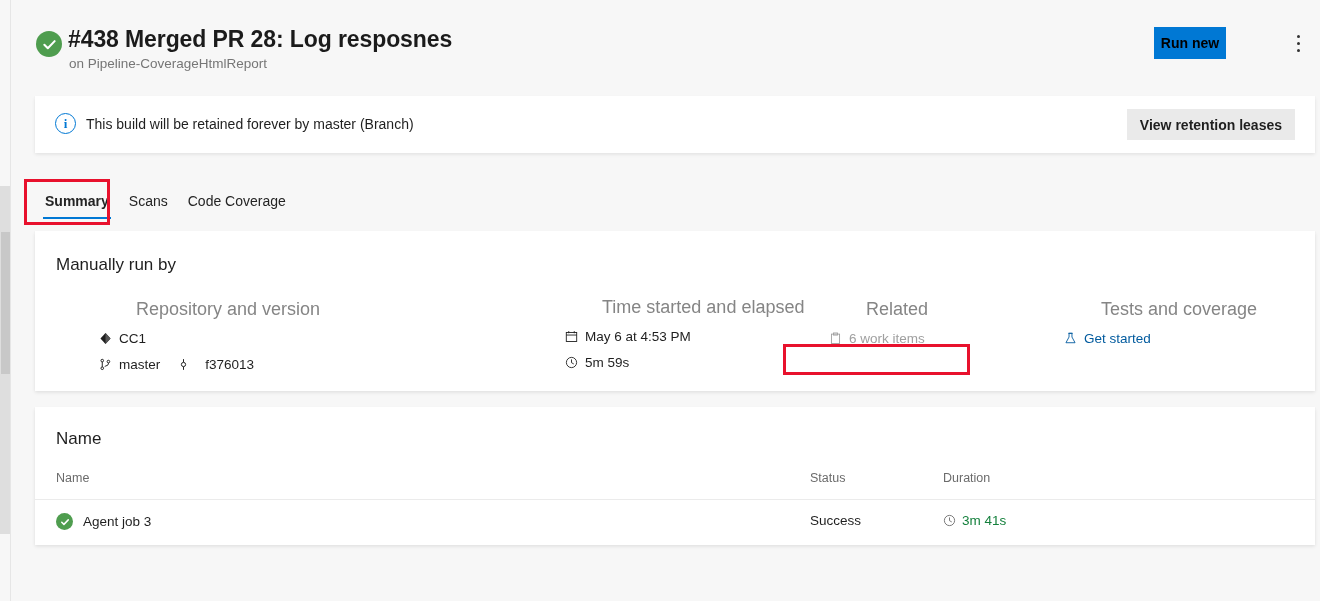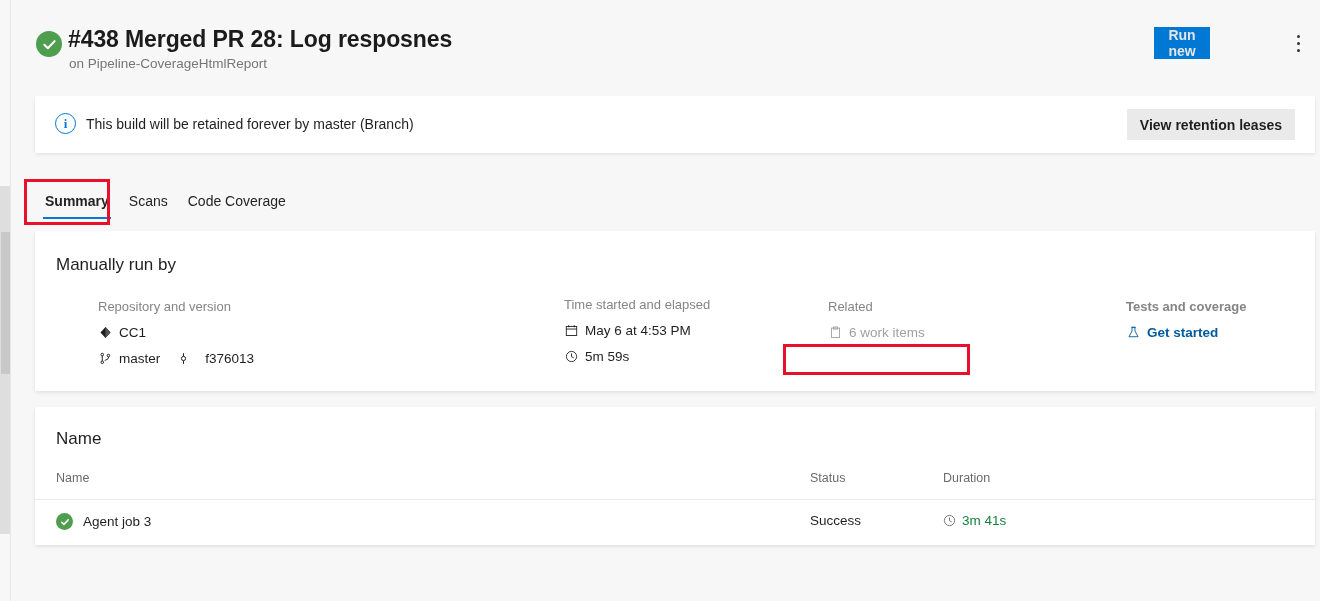--- a/index.html
+++ b/index.html
@@ -38,22 +38,22 @@
     position: absolute; left: 57px; top: 26px;
     font-size: 23px; font-weight: 600; color: #1b1b1b; letter-spacing: -0.1px;
     white-space: nowrap;
   }
   .hdr-sub {
     position: absolute; left: 58px; top: 56px;
     font-size: 13.5px; color: #767676;
   }
   .run-new-btn {
     position: absolute; left: 1143px; top: 27px;
-    width: 56px; height: 32px;
-    background: #0078d4; color: #e5e5e5;
+    width: 72px; height: 32px;
+    background: #0078d4; color: #000000;
     border: none; font-size: 14px; font-weight: 600;
     font-family: "Liberation Sans", sans-serif;
     cursor: pointer; display: flex; align-items: center; justify-content: center;
   }
   .more-btn {
     position: absolute; left: 1271px; top: 27px;
     width: 32px; height: 32px; background: transparent;
     border: none; cursor: pointer;
     display: flex; align-items: center; justify-content: center;
   }
@@ -111,34 +111,34 @@
   .card {
     position: absolute; background: #ffffff;
     box-shadow: 0 0.3px 0.9px rgba(0,0,0,0.10), 0 1.6px 3.6px rgba(0,0,0,0.10);
   }
   .summary-card { left: 35px; top: 231px; width: 1280px; height: 160px; }
   .summary-heading {
     position: absolute; left: 21px; top: 24px;
     font-size: 17px; font-weight: 400; color: #1f1f1f;
   }
   .col { position: absolute; top: 68px; }
-  .col-label { font-size: 13px; color: #858585; margin-bottom: 9px; }
+  .col-label { font-size: 18px; color: #858585; margin-bottom: 9px; margin-left: 38px; }
   .col-row {
     display: flex; align-items: center;
     font-size: 13.5px; color: #1f1f1f; margin-bottom: 7px; height: 19px;
   }
   .col-row .gi { display: inline-flex; align-items: center; justify-content: center;
                  width: 15px; height: 15px; margin-right: 6px; flex: 0 0 auto; }
   .muted { color: #a0a0a0; }
   .muted .gi svg { stroke: #a0a0a0; }
   .link { color: #005a9e; cursor: pointer; }
   .col-repo { left: 63px; }
   .col-time { left: 529px; top: 66px; }
   .col-related { left: 793px; }
-  .col-tests { left: 1091px; font-weight: bold; }
+  .col-tests { left: 1028px; }
   .inline-gap { margin-left: 16px; display: inline-flex; align-items: center; gap: 8px; }
 
   .artifacts-highlight {
     position: absolute; left: 783px; top: 344px;
     width: 187px; height: 31px;
     border: 3px solid #e8112d; pointer-events: none;
   }
 
   
   .jobs-card { left: 35px; top: 407px; width: 1280px; height: 138px; }

